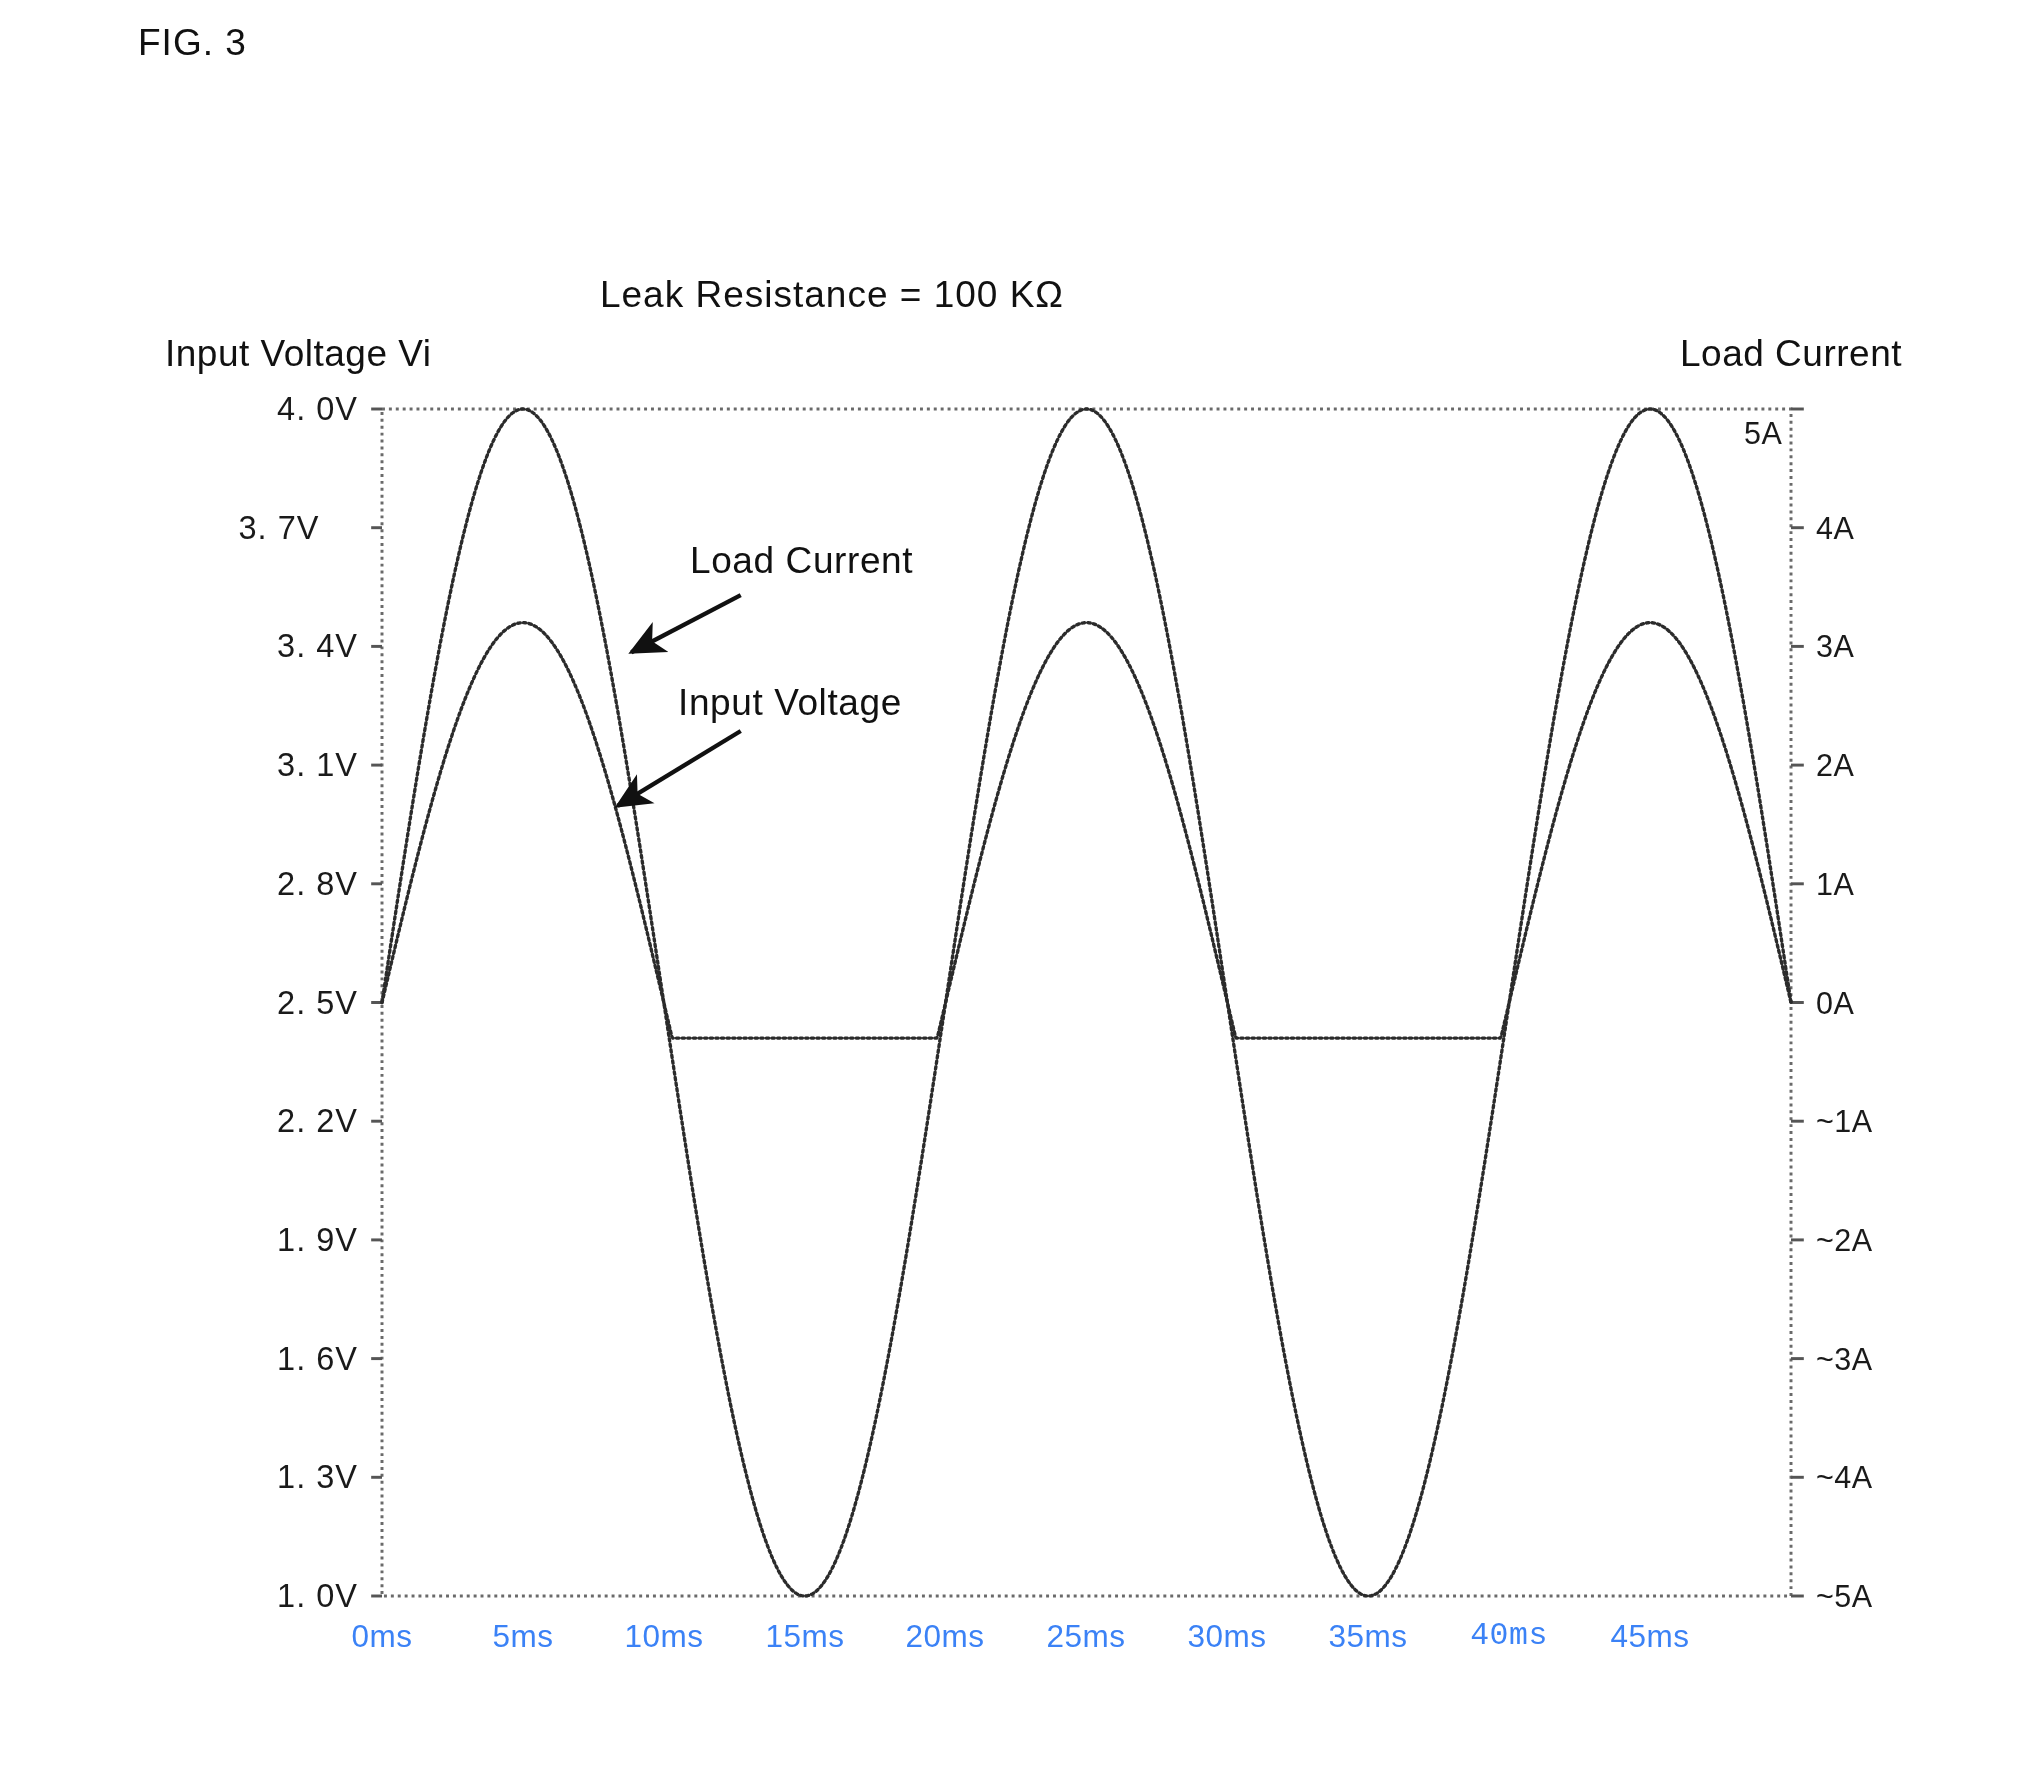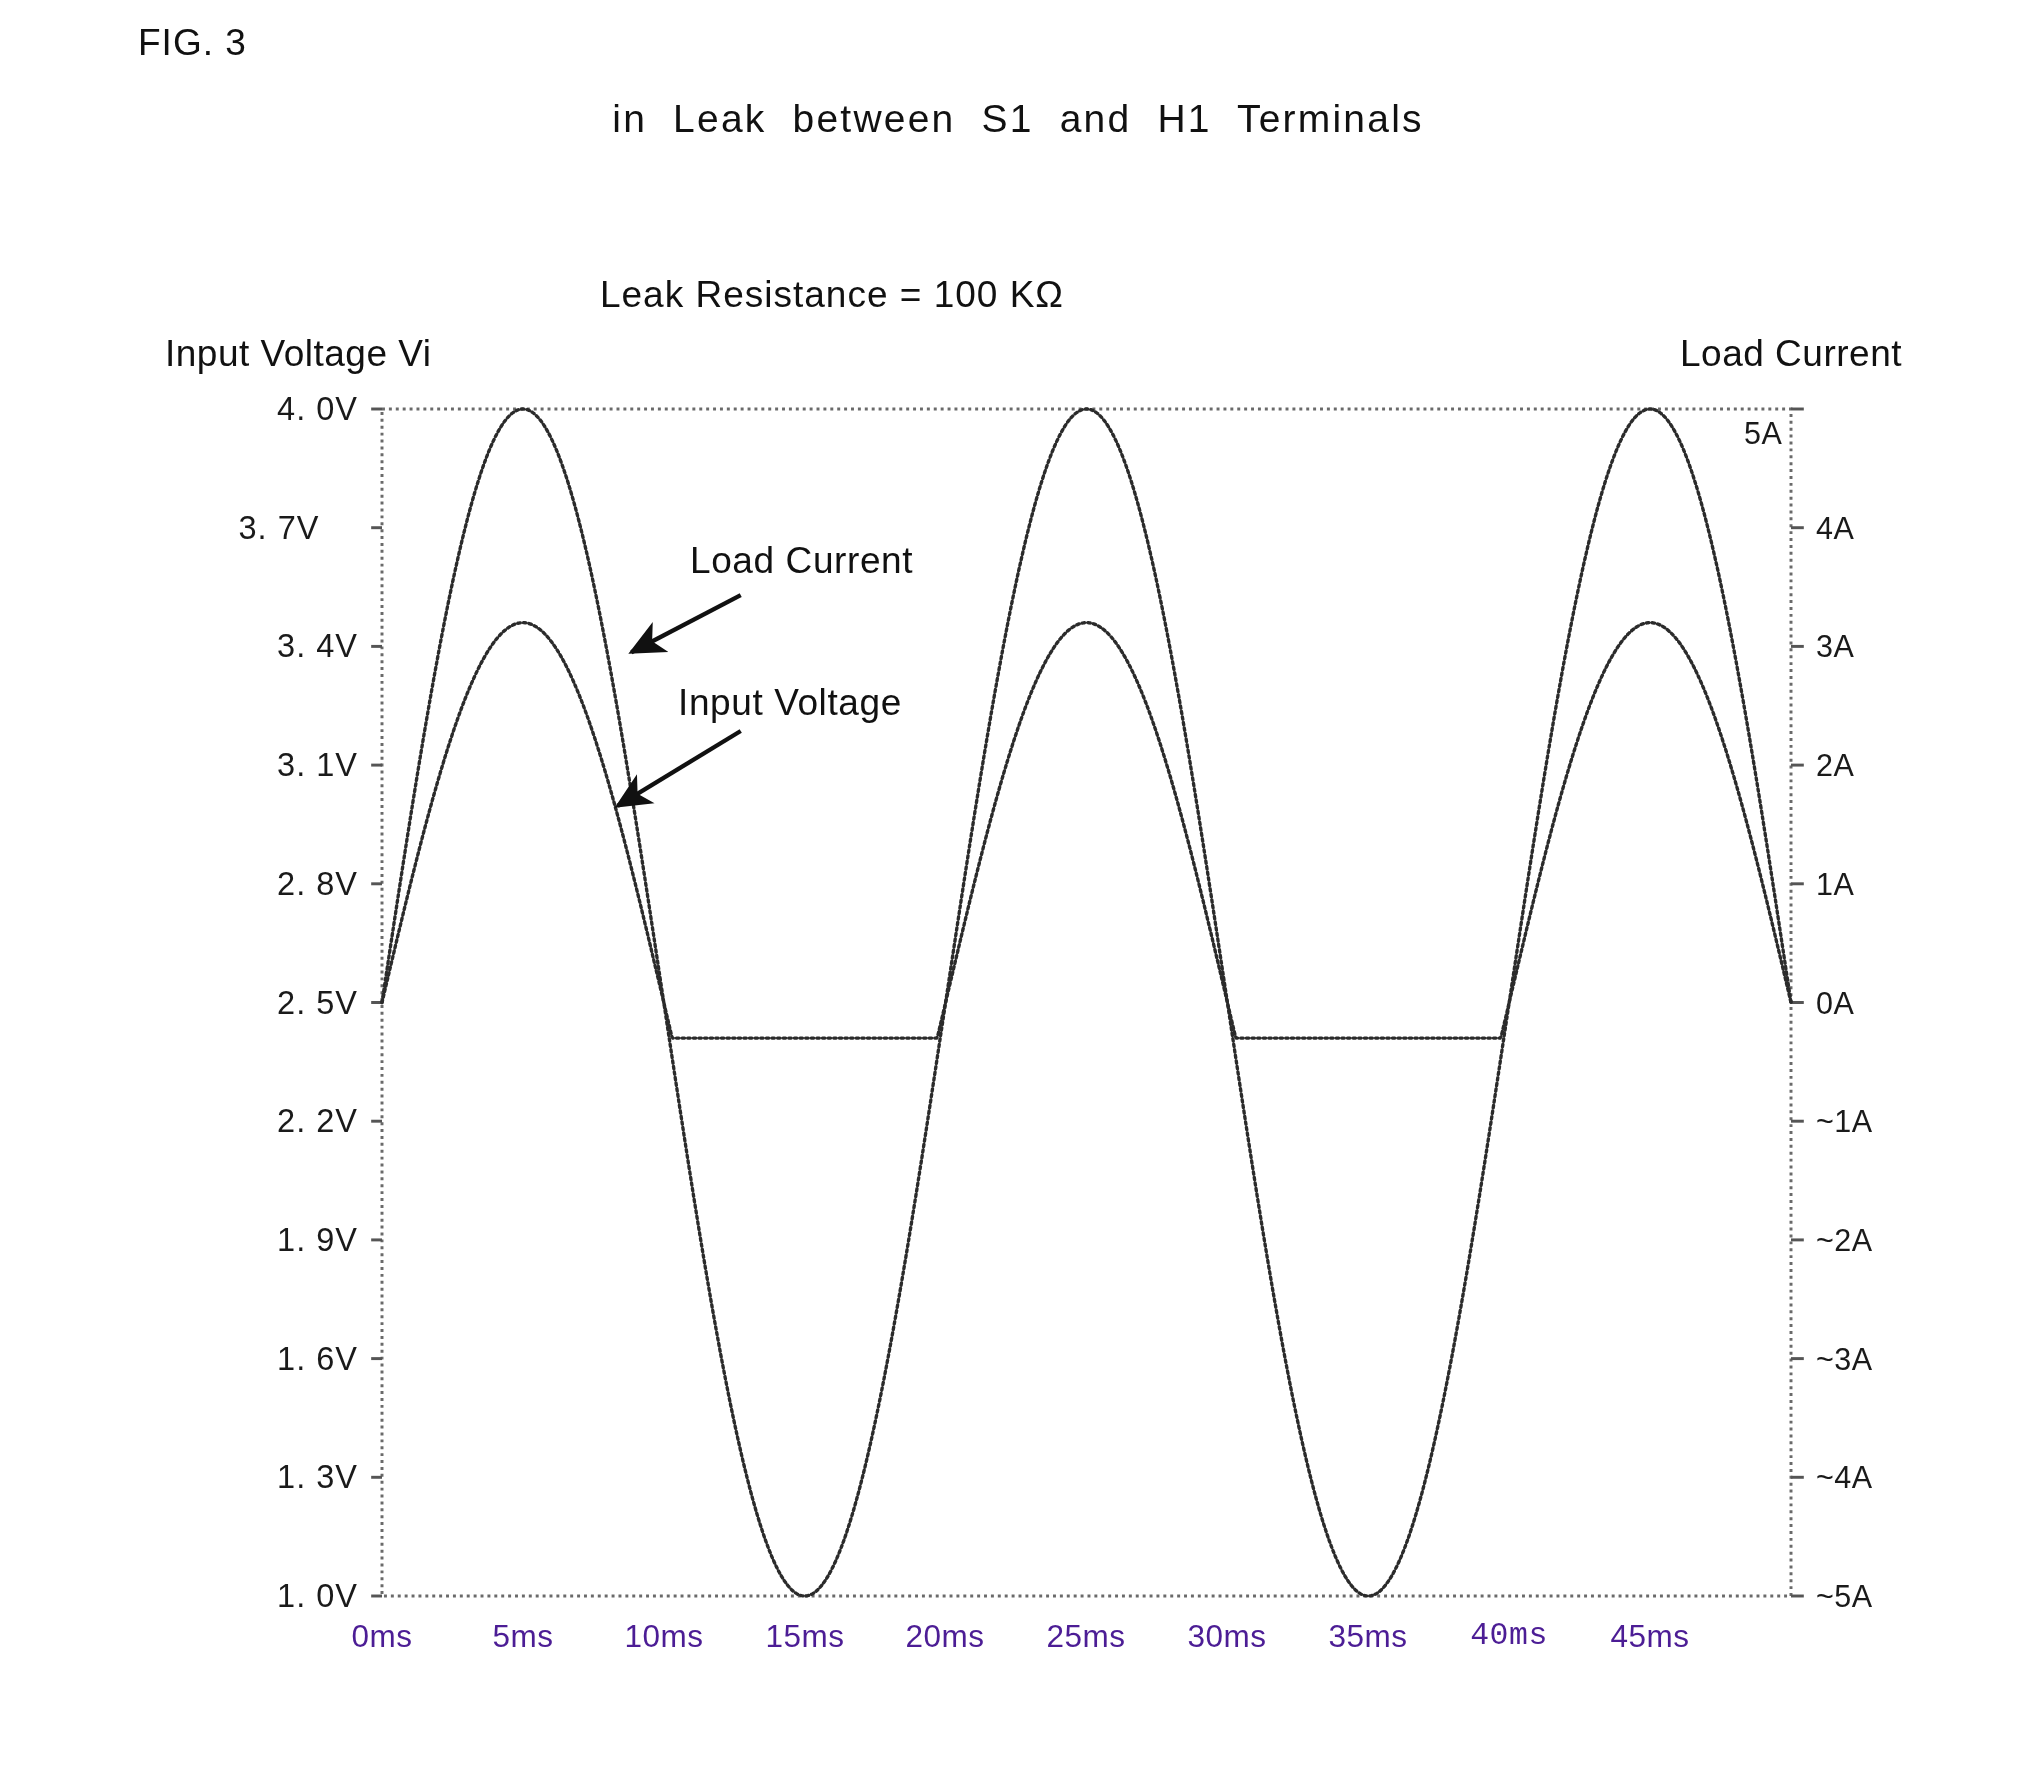--- a/index.html
+++ b/index.html
@@ -97,38 +97,37 @@
     letter-spacing: 0.5px;
     color: #1a1a1a;
     transform: translateY(-50%);
   }
   .xtick {
     position: absolute;
     text-align: center;
     width: 158px;
     font-size: 31.5px;
     letter-spacing: 0.5px;
-    color: #4c1d95;
+    color: #3b82f6;
     transform: translateX(-50%);
   }
   .annot {
     position: absolute;
     font-size: 37px;
     letter-spacing: 0.6px;
     color: #111;
     white-space: nowrap;
   }
 </style>
 </head>
 <body>
 
 <div class="fig-label">FIG. 3</div>
 
 <div class="titles">
-  <div class="title-line">in  Leak  between  S1  and  H1  Terminals</div>
 </div>
 
 <div class="subtitle">Leak Resistance = 100 KΩ</div>
 
 <div class="axis-title-left">Input Voltage Vi</div>
 <div class="axis-title-right">Load Current</div>
 
 <div id="plot-area">
   <svg id="plot-svg" viewBox="0 0 1430 1205" preserveAspectRatio="none">
     <rect id="plot-frame" x="0" y="0" width="1430" height="1205" fill="none" stroke="#6a6a6a" stroke-width="3" stroke-dasharray="3 4"></rect>

